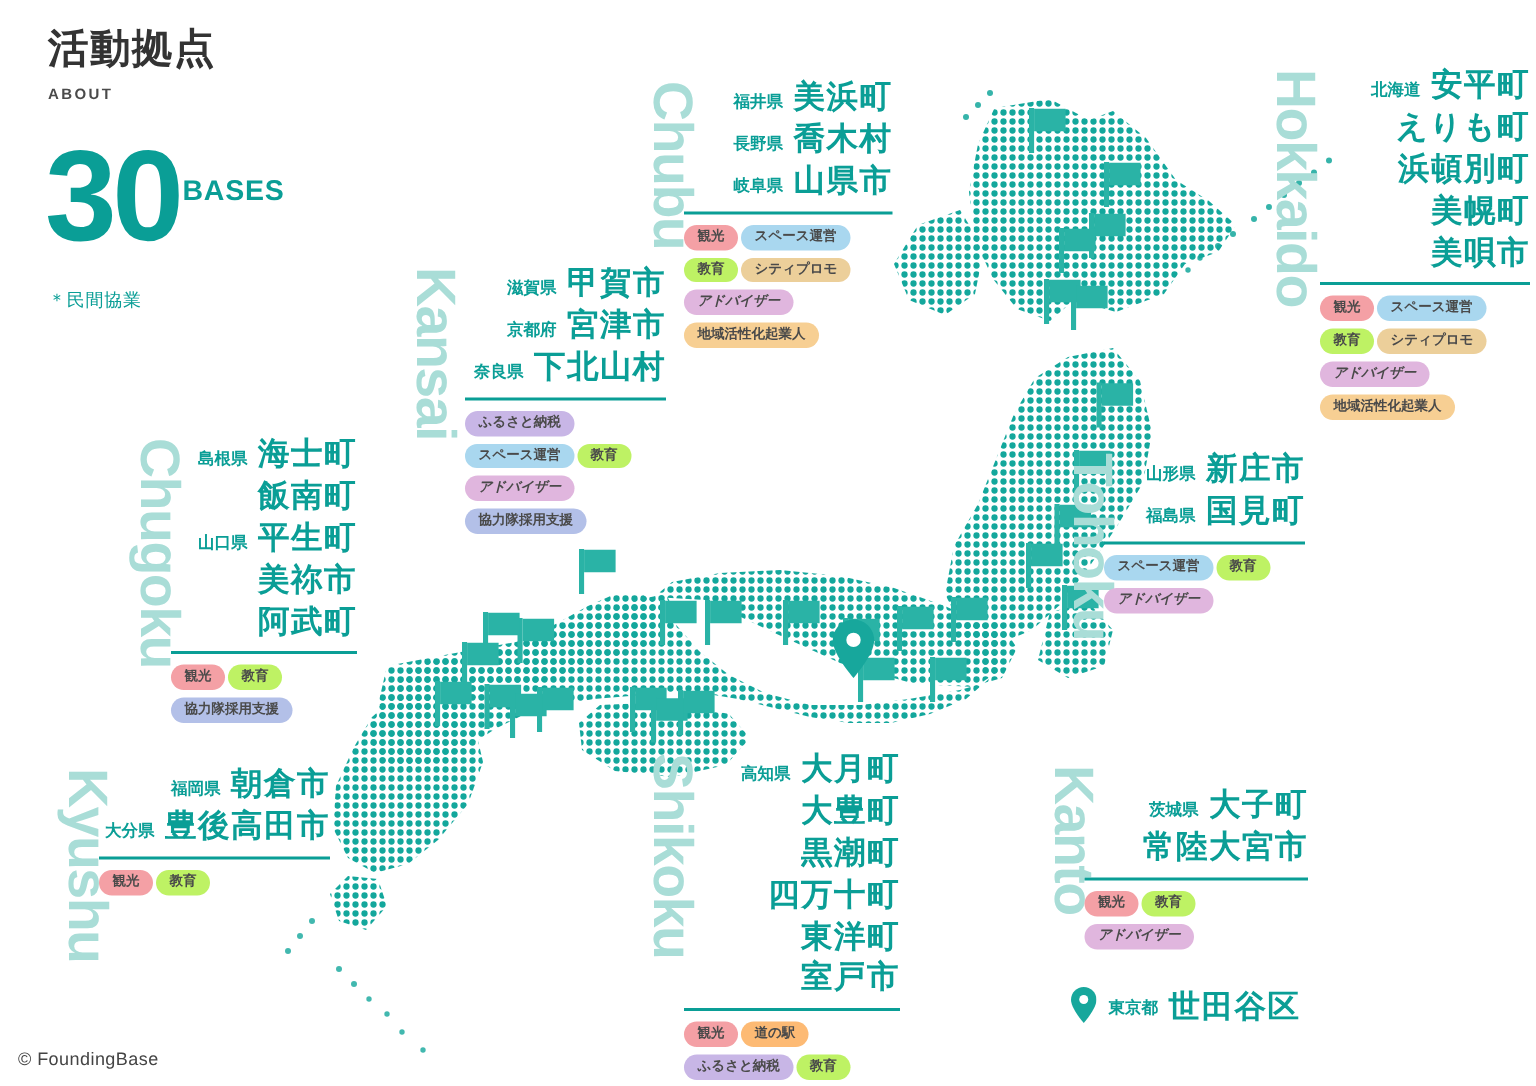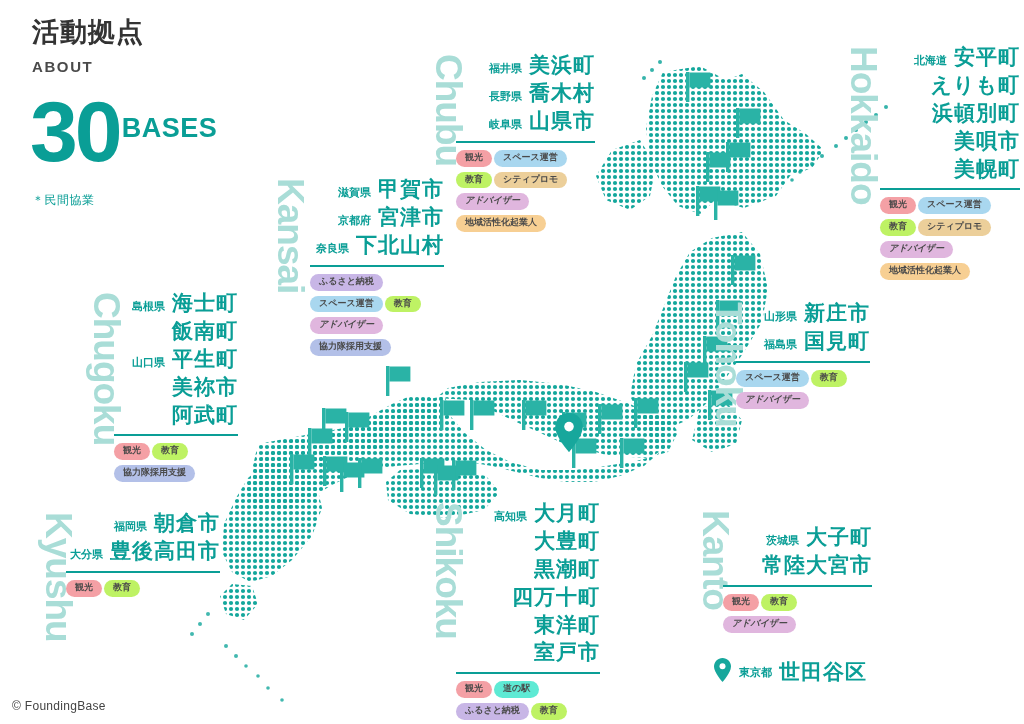--- a/index.html
+++ b/index.html
@@ -6,24 +6,24 @@
   body{
     width:1024px;height:724px;background:#ffffff;position:relative;overflow:hidden;
     font-family:"Liberation Sans","DejaVu Sans",sans-serif;
     -webkit-font-smoothing:antialiased;
   }
   .abs{position:absolute;}
 
   
   #header{left:32px;top:18px;}
   #page-title{font-size:27px;font-weight:bold;color:#333333;letter-spacing:1px;line-height:1.1;margin:0;}
-  #page-subtitle{font-size:15px;font-weight:bold;color:#4a4a4a;letter-spacing:1.6px;margin-top:10px;}
+  #page-subtitle{font-size:10px;font-weight:bold;color:#4a4a4a;letter-spacing:1.6px;margin-top:10px;}
   #stat-block{left:30px;top:96px;display:flex;align-items:center;}
   #stat-number{font-size:86px;font-weight:bold;color:#0a9e96;line-height:0.82;letter-spacing:-3px;}
-  #stat-unit{font-size:27px;font-weight:bold;color:#0a9e96;letter-spacing:0.5px;margin-left:2px;margin-bottom:6px;}
+  #stat-unit{font-size:19px;font-weight:bold;color:#0a9e96;letter-spacing:0.5px;margin-left:2px;margin-bottom:6px;}
   #stat-note{left:32px;top:192px;font-size:12px;color:#0a9e96;letter-spacing:.5px;}
 
   
   #map-layer{left:0;top:0;width:1024px;height:724px;pointer-events:none;}
 
   
   .region{position:absolute;}
   .region-watermark{
     position:absolute;
     writing-mode:vertical-rl;
@@ -44,21 +44,21 @@
     padding:3px 9px 4px 9px;border-radius:9px;line-height:1.1;white-space:nowrap;
   }
   .t-kanko{background:#f4a0a5;}
   .t-space{background:#a9d7ef;}
   .t-kyoiku{background:#bef264;text-align:right;}
   .t-city{background:#eccf9a;}
   .t-adv{background:#e0b6de;font-style:italic;}
   .t-kigyo{background:#f7cf93;}
   .t-furusato{background:#c8b6e6;}
   .t-kyoryoku{background:#b3c0e8;}
-  .t-michi{background:#5eead4;font-family:Liberation Serif, serif;}
+  .t-michi{background:#fdba74;font-family:Liberation Serif, serif;}
 
   
   #tokyo-row{display:flex;align-items:center;}
   #tokyo-row .pin{margin-right:8px;display:block;}
 
   #footer{left:12px;top:699px;font-size:12px;color:#444;letter-spacing:.3px;}
 </style>
 </head>
 <body>
 
@@ -194,25 +194,25 @@
       <div class="city-row">
         <span class="pref blank">－－－</span>
         <span class="city">えりも町</span>
       </div>
       <div class="city-row">
         <span class="pref blank">－－－</span>
         <span class="city">浜頓別町</span>
       </div>
       <div class="city-row">
         <span class="pref blank">－－－</span>
+        <span class="city">美幌町</span>
+      </div>
+      <div class="city-row">
+        <span class="pref blank">－－－</span>
         <span class="city">美唄市</span>
-      </div>
-      <div class="city-row">
-        <span class="pref blank">－－－</span>
-        <span class="city">美幌町</span>
       </div>
       <div class="divider"></div>
       <div class="tags">
         <span class="tag t-kanko">観光</span>
         <span class="tag t-space">スペース運営</span>
         <span class="tag t-kyoiku">教育</span>
         <span class="tag t-city">シティプロモ</span>
         <span class="tag t-adv">アドバイザー</span>
         <span class="tag t-kigyo">地域活性化起業人</span>
       </div>

